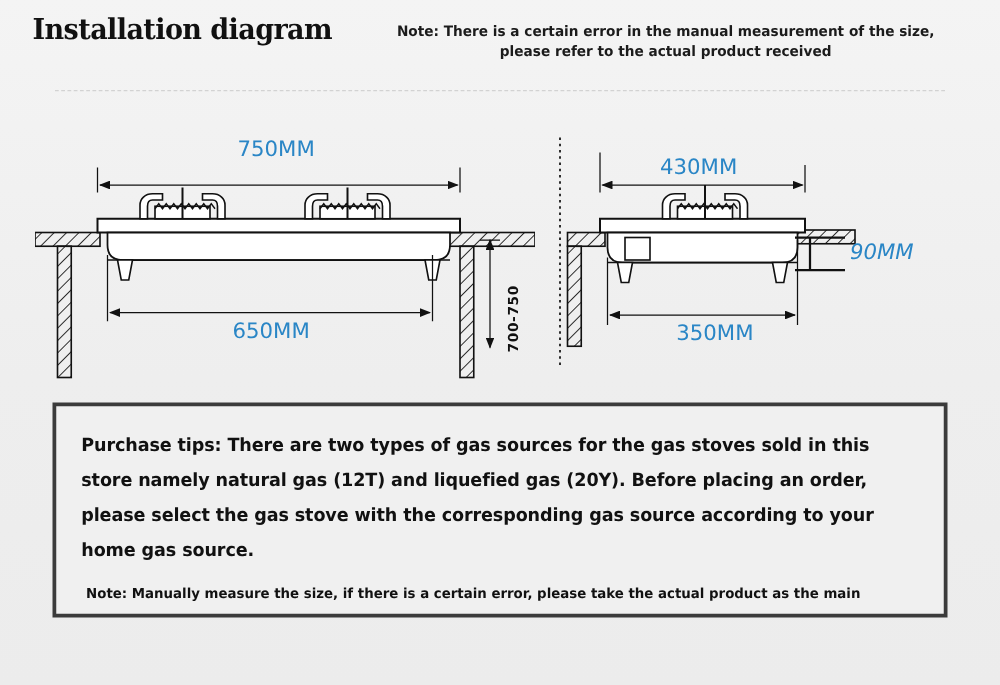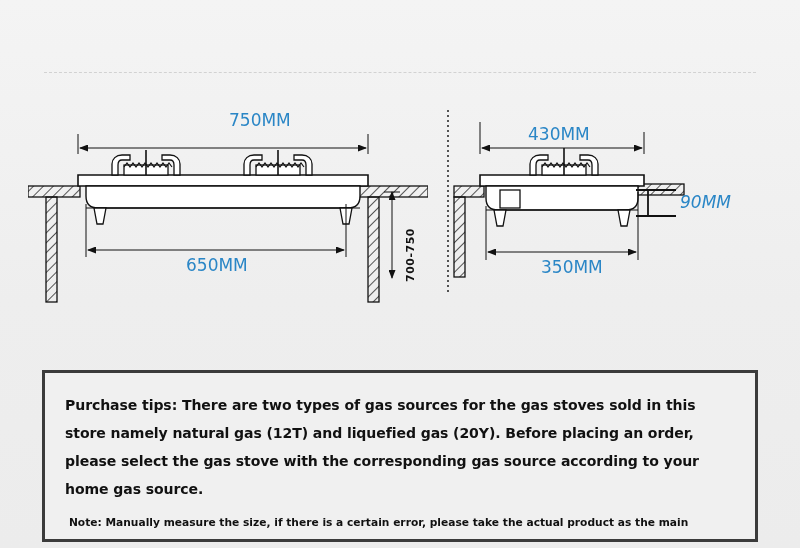--- a/index.html
+++ b/index.html
@@ -93,21 +93,20 @@
   
   .tips-box {
     position: absolute;
     left: 42px; top: 322px;
     width: 716px;
     height: 172px;
     box-sizing: border-box;
     border: 3px solid #3b3b3b;
     background: #f0f0f0;
     padding: 18px 20px 10px 20px;
-    margin-top: 48px;
   }
   .tips-body {
     font-family: "DejaVu Sans", sans-serif;
     font-weight: bold;
     font-size: 14.5px;
     line-height: 28px;
     color: #111111;
     letter-spacing: -0.1px;
     transform: scaleX(0.97);
     transform-origin: left top;
@@ -122,20 +121,24 @@
     padding-left: 4px;
     transform: scaleX(0.97);
     transform-origin: left top;
   }
 </style>
 </head>
 <body>
 
 <div class="page">
 
+  <div class="header">
+    <div class="title">Installation diagram</div>
+    <div class="header-note">Note: There is a certain error in the manual measurement of the size, please refer to the actual product received</div>
+  </div>
 
   <div class="divider"></div>
 
   <div class="diagrams">
 
     <div class="diagram" style="left:28px; top:0;">
       <svg width="400" height="215" viewBox="0 0 400 215">
         <defs>
           <pattern id="hatchL" width="7" height="7" patternTransform="rotate(45)" patternUnits="userSpaceOnUse">
             <line x1="0" y1="0" x2="0" y2="7" stroke="#111" stroke-width="1.4"></line>
@@ -201,21 +204,21 @@
 
           <line x1="58" y1="112" x2="58" y2="165" stroke-width="1"></line>
           <line x1="318" y1="112" x2="318" y2="165" stroke-width="1"></line>
           <line x1="60" y1="158" x2="316" y2="158" stroke-width="1" marker-start="url(#arrLs)" marker-end="url(#arrL)"></line>
 
           <line x1="364" y1="100" x2="364" y2="186" stroke-width="1" marker-start="url(#arrLs)" marker-end="url(#arrL)"></line>
           <line x1="356" y1="100" x2="372" y2="100" stroke-width="1"></line>
         </g>
       </svg>
 
-      <div class="dim-label" style="left:162px; top:18px;margin-left:39px;">750MM</div>
+      <div class="dim-label" style="left:162px; top:18px;">750MM</div>
       <div class="dim-label" style="left:158px; top:163px;text-align:center;">650MM</div>
       <div class="dim-label vert" style="left:376px; top:190px;">700-750</div>
     </div>
 
     <div class="diagram" style="left:436px; top:0;">
       <svg width="330" height="215" viewBox="0 0 330 215">
         <defs>
           <pattern id="hatchR" width="7" height="7" patternTransform="rotate(45)" patternUnits="userSpaceOnUse">
             <line x1="0" y1="0" x2="0" y2="7" stroke="#111" stroke-width="1.4"></line>
           </pattern>

